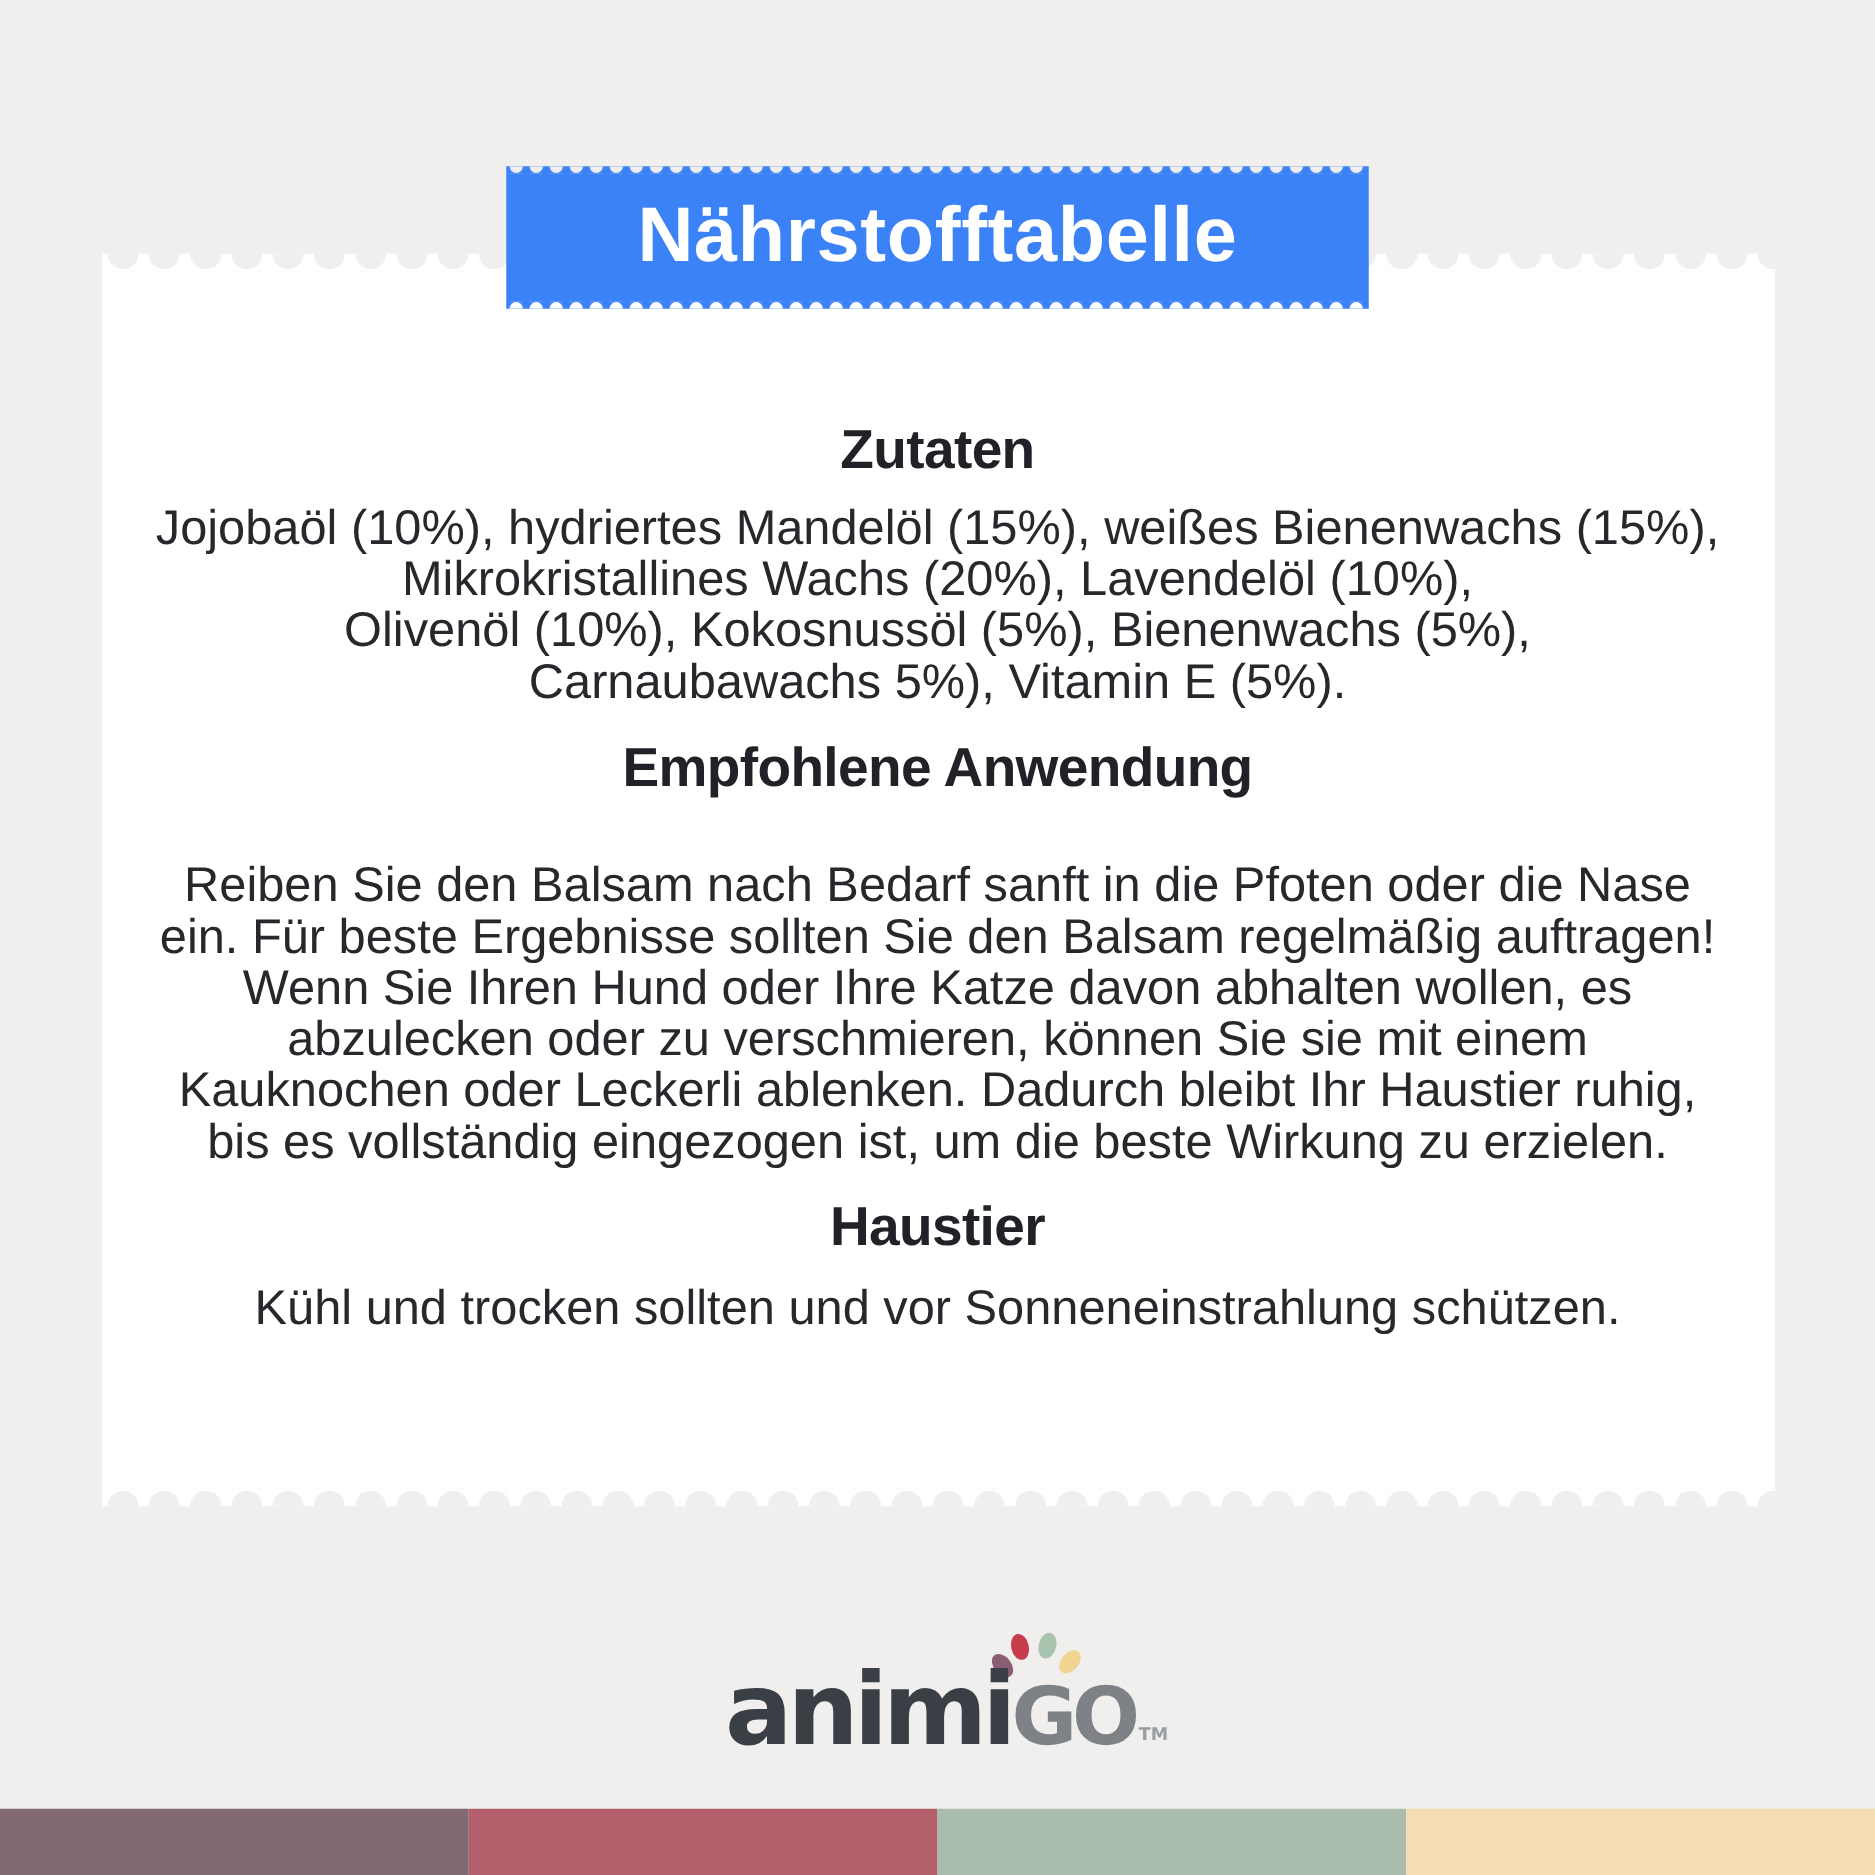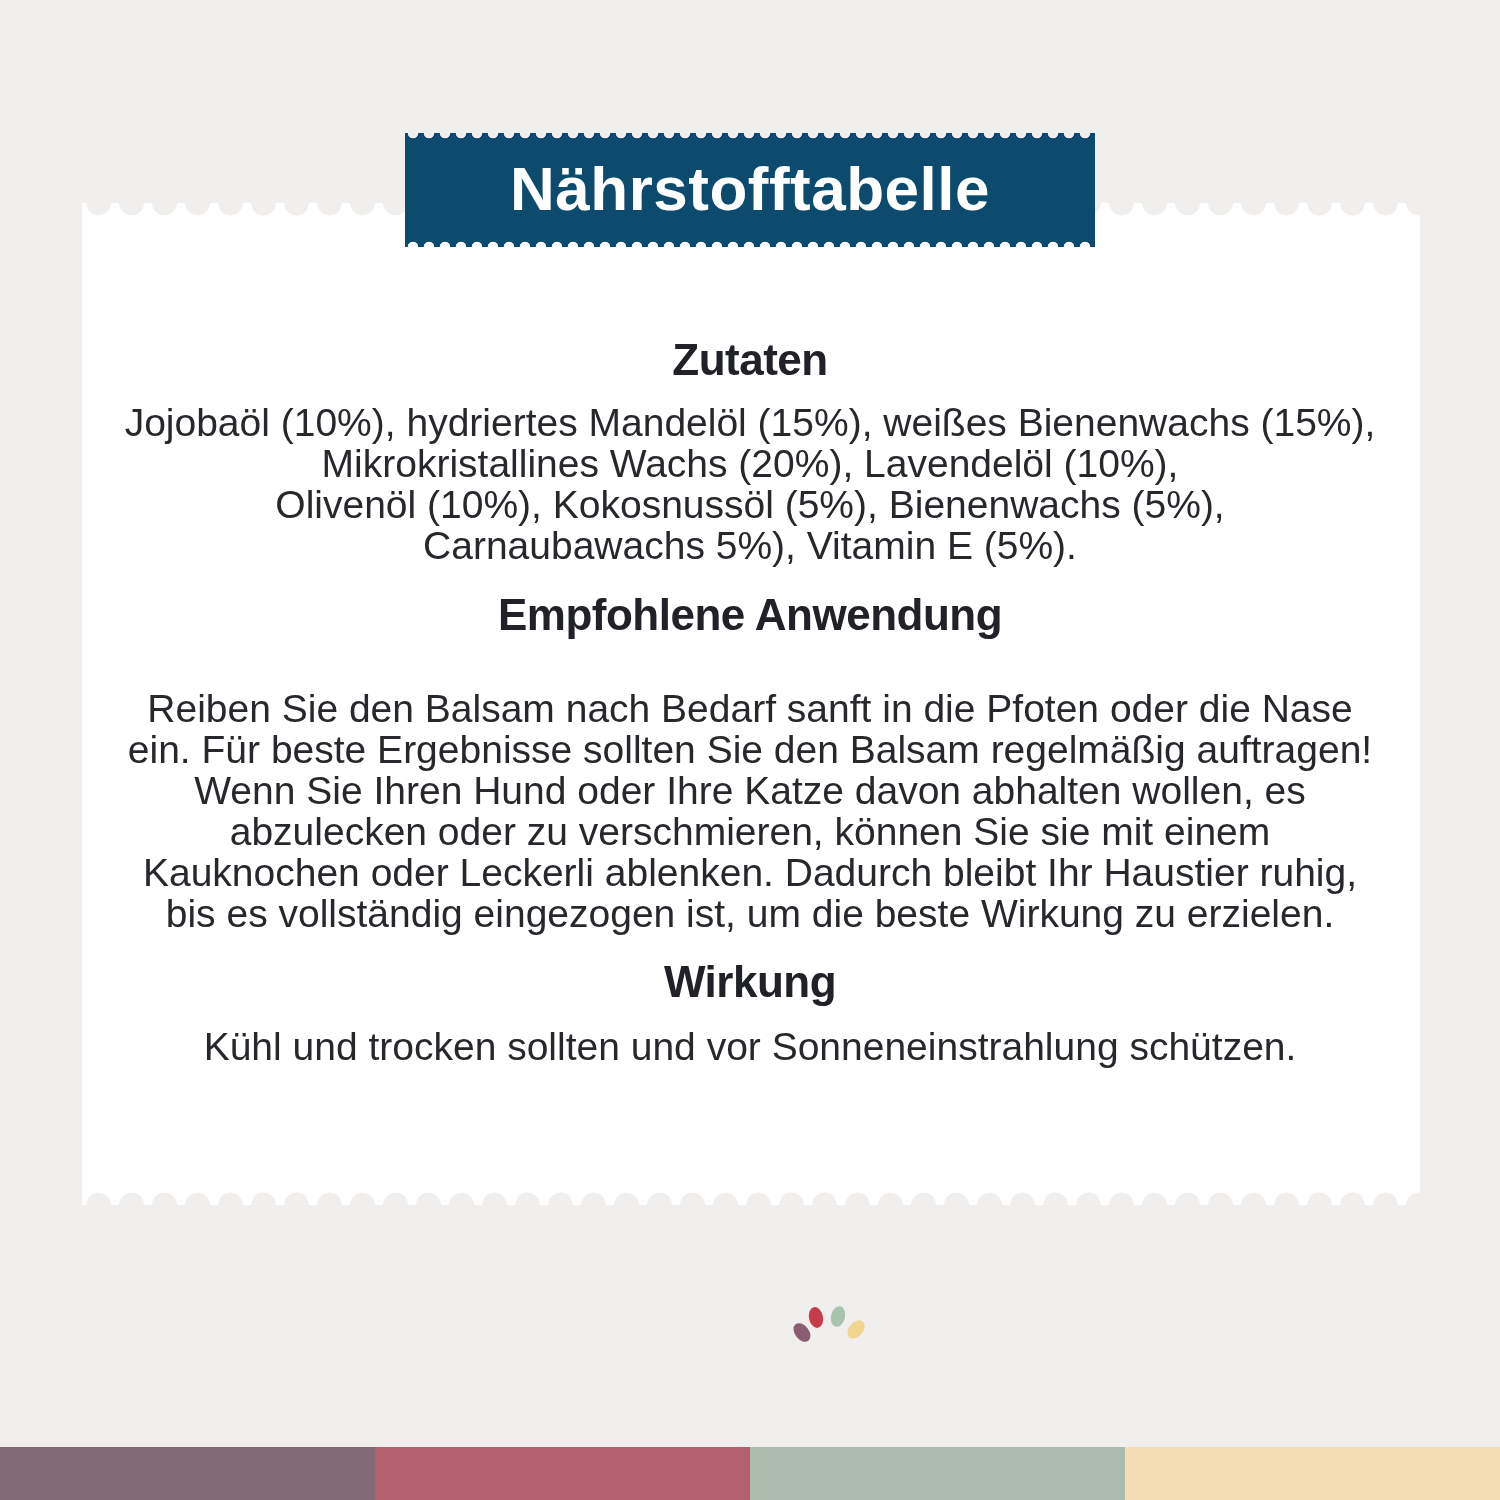--- a/index.html
+++ b/index.html
@@ -139,48 +139,51 @@
 </head>
 <body>
 
 <div class="canvas" style="background-color: rgb(240, 239, 237);">
 
   <div class="card" style="background-color: rgb(255, 255, 255);">
     <div class="scallop-top"></div>
     <div class="scallop-bottom"></div>
   </div>
 
-  <div class="badge" style="background-color: #0c4a6e;">
+  <div class="badge" style="background-color: #3b82f6;">
     <div class="scallop-top"></div>
     <span class="badge-label">Nährstofftabelle</span>
     <div class="scallop-bottom"></div>
   </div>
 
   <h2 class="sec-title t-zutaten">Zutaten</h2>
   <p class="sec-body b-zutaten">Jojobaöl (10%), hydriertes Mandelöl (15%), weißes Bienenwachs (15%),
 Mikrokristallines Wachs (20%), Lavendelöl (10%),
 Olivenöl (10%), Kokosnussöl (5%), Bienenwachs (5%),
 Carnaubawachs 5%), Vitamin E (5%).</p>
 
   <h2 class="sec-title t-anwendung">Empfohlene Anwendung</h2>
   <p class="sec-body b-anwendung">Reiben Sie den Balsam nach Bedarf sanft in die Pfoten oder die Nase
 ein. Für beste Ergebnisse sollten Sie den Balsam regelmäßig auftragen!
 Wenn Sie Ihren Hund oder Ihre Katze davon abhalten wollen, es
 abzulecken oder zu verschmieren, können Sie sie mit einem
 Kauknochen oder Leckerli ablenken. Dadurch bleibt Ihr Haustier ruhig,
 bis es vollständig eingezogen ist, um die beste Wirkung zu erzielen.</p>
 
-  <h2 class="sec-title t-lagerung">Wirkung</h2>
+  <h2 class="sec-title t-lagerung">Haustier</h2>
   <p class="sec-body b-lagerung">Kühl und trocken sollten und vor Sonneneinstrahlung schützen.</p>
 
   <div class="logo">
     <span class="petal petal-1" style="background-color: rgb(138, 93, 114);"></span>
     <span class="petal petal-2" style="background-color: rgb(198, 60, 75);"></span>
     <span class="petal petal-3" style="background-color: rgb(169, 196, 174);"></span>
     <span class="petal petal-4" style="background-color: rgb(240, 212, 144);"></span>
+    <div class="logo-text">
+      <span style="color: rgb(58, 62, 69);">animi</span><span class="logo-go" style="color: rgb(126, 130, 135);">go</span><span class="logo-tm">TM</span>
+    </div>
   </div>
 
   <div class="stripe">
     <div class="stripe-seg" style="background-color: rgb(130, 106, 117);"></div>
     <div class="stripe-seg" style="background-color: rgb(180, 95, 108);"></div>
     <div class="stripe-seg" style="background-color: rgb(170, 188, 174);"></div>
     <div class="stripe-seg" style="background-color: rgb(244, 221, 180);"></div>
   </div>
 
 </div>

